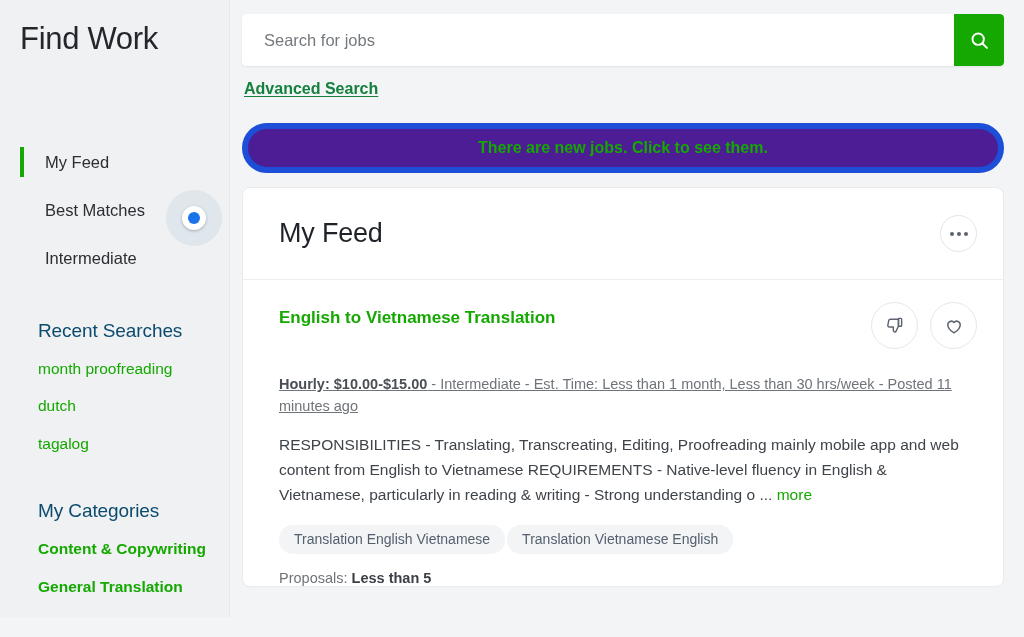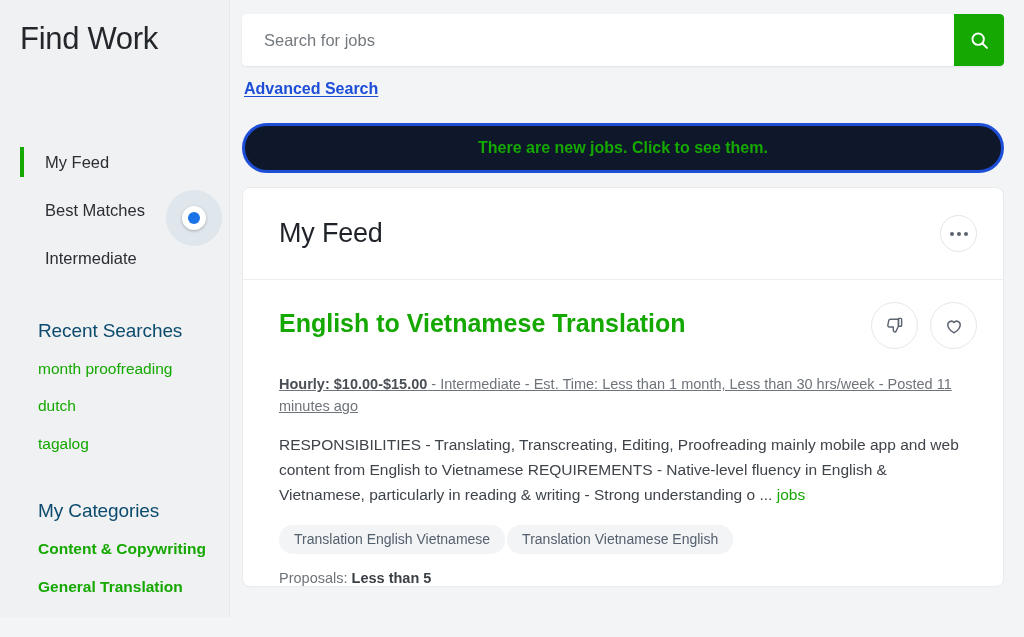--- a/index.html
+++ b/index.html
@@ -141,33 +141,33 @@
     align-items: center;
     justify-content: center;
     border-radius: 0 4px 4px 0;
   }
 
   .advanced-search {
     display: inline-block;
     margin-top: 14px;
     margin-left: 2px;
     font-size: 16px;
-    color: #1d4ed8;
+    color: #15803d;
     font-weight: 700;
     text-decoration: underline;
     text-underline-offset: 2px;
     cursor: pointer;
   }
 
   
   .new-jobs-banner {
     margin-top: 25px;
     height: 50px;
-    background: #0f172a;
-    border: 3px solid #1d4ed8;
+    background: #4c1d95;
+    border: 6px solid #1d4ed8;
     border-radius: 30px;
     display: flex;
     align-items: center;
     justify-content: center;
     color: #14a800;
     font-size: 16px;
     font-weight: 700;
     cursor: pointer;
   }
 
@@ -218,21 +218,21 @@
     padding: 22px 26px 0 36px;
   }
 
   .job-head {
     display: flex;
     align-items: flex-start;
     justify-content: space-between;
   }
 
   .job-title {
-    font-size: 25px;
+    font-size: 17px;
     color: #14a800;
     font-weight: 700;
     line-height: 1.2;
     cursor: pointer;
     padding-top: 6px;
   }
 
   .job-actions { display: flex; gap: 12px; flex: 0 0 auto; }
 
   .round-btn {
@@ -406,21 +406,21 @@
               </svg>
             </button>
           </div>
         </div>
 
         <div class="job-meta">
           <b>Hourly: $10.00-$15.00</b><span> - Intermediate - Est. Time: Less than 1 month, Less than 30 hrs/week - Posted 11 minutes ago</span>
         </div>
 
         <p class="job-desc">
-          <span>RESPONSIBILITIES - Translating, Transcreating, Editing, Proofreading mainly mobile app and web content from English to Vietnamese REQUIREMENTS - Native-level fluency in English &amp; Vietnamese, particularly in reading &amp; writing - Strong understanding o ... </span><a class="more-link">jobs</a>
+          <span>RESPONSIBILITIES - Translating, Transcreating, Editing, Proofreading mainly mobile app and web content from English to Vietnamese REQUIREMENTS - Native-level fluency in English &amp; Vietnamese, particularly in reading &amp; writing - Strong understanding o ... </span><a class="more-link">more</a>
         </p>
 
         <div class="tag-row">
           <span class="tag">Translation English Vietnamese</span>
           <span class="tag">Translation Vietnamese English</span>
         </div>
 
         <div class="proposals">
           <span>Proposals: </span><b>Less than 5</b>
         </div>

